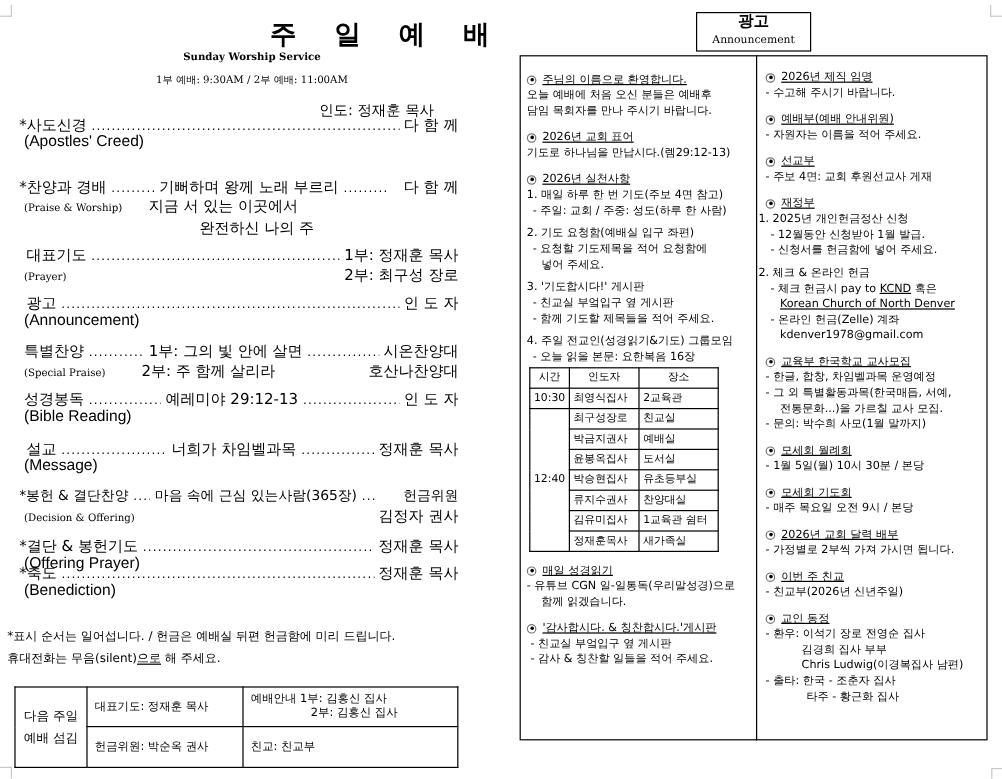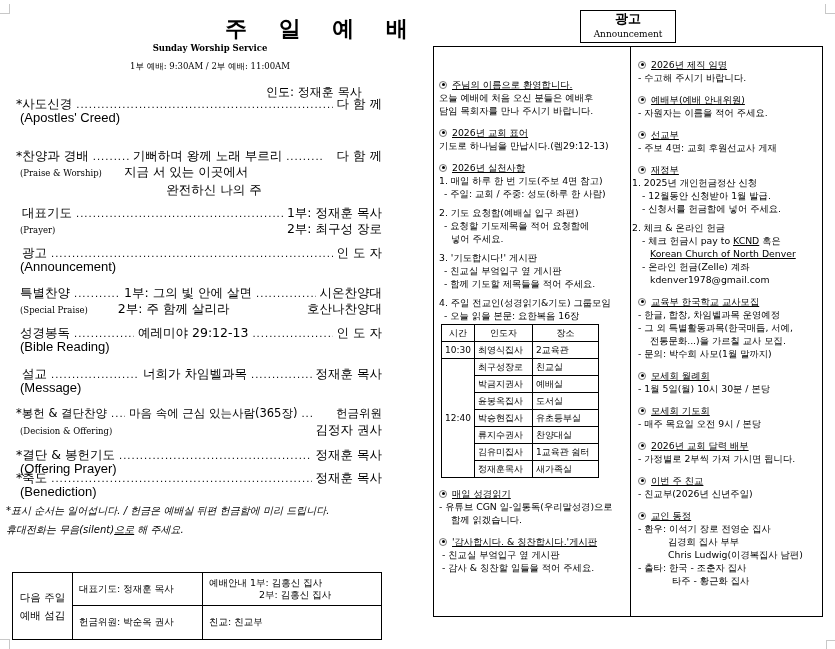--- a/index.html
+++ b/index.html
@@ -23,37 +23,37 @@
   .item .row { display: flex; align-items: baseline; font-size: 12.5px; white-space: nowrap; height: 16px; }
   .item .row .k { }
   .item .row .dots { flex: 1; overflow: hidden; margin: 0 4px; letter-spacing: 1px; font-size: 10px; }
   .item .row .dots::before { content: "......................................................................................................................................................"; }
   .item .row .mid { }
   .item .row .v { text-align: right; }
   .item .en { font-size: 13px; font-family: Liberation Sans, sans-serif; margin-left: 4px; height: 12px; line-height: 12px; }
   .item .sub { display: flex; font-size: 12.5px; white-space: nowrap; align-items: baseline; }
   .item .sub .en2 { font-size: 8.5px; font-family: "DejaVu Serif", serif; margin-left: 4px; }
 
-  .note { position: absolute; left: 6px; top: 501px; font-size: 10px; line-height: 19px; width: 410px; font-style: italic; }
+  .note { position: absolute; left: 6px; top: 521px; font-size: 10px; line-height: 19px; width: 410px; }
   .note .u { text-decoration: underline; }
 
   table.next { position: absolute; left: 12px; top: 572px; width: 370px; border-collapse: collapse; font-size: 9.5px; }
   table.next td { border: 1px solid #000; padding: 2px 6px; vertical-align: middle; }
   table.next td.hd { width: 60px; text-align: center; font-size: 10.5px; line-height: 18px; }
   table.next td.c1 { width: 130px; height: 33px; }
 
   
   .ann-title { position: absolute; left: 580px; top: 10px; width: 96px; height: 33px; border: 1px solid #000; text-align: center; }
   .ann-title .ko { font-size: 13px; font-weight: bold; line-height: 16px; }
   .ann-title .en { font-size: 9px; font-family: "DejaVu Serif", serif; line-height: 14px; }
 
   .ann-box { position: absolute; left: 433px; top: 46px; width: 390px; height: 571px; border: 1px solid #000; }
   .ann-div { position: absolute; left: 630px; top: 46px; width: 1px; height: 571px; background: #000; }
   .col { position: absolute; font-size: 9.3px; line-height: 13px; }
-  .colA { left: 439px; top: 78px; width: 188px; }
+  .colA { left: 439px; top: 60px; width: 188px; }
   .colB { left: 638px; top: 58px; width: 184px; }
   .sec { margin-bottom: 9px; }
   .hdg { display: flex; align-items: center; }
   .hdg .bul { width: 8px; height: 8px; border: 1px solid #777; border-radius: 50%; position: relative; margin-right: 5px; flex: none; }
   .hdg .bul::after { content: ""; position: absolute; left: 1.5px; top: 1.5px; width: 3px; height: 3px; background: #000; border-radius: 50%; }
   .hdg .t { text-decoration: underline; }
   .ln { white-space: nowrap; }
   .ind { padding-left: 12px; }
 
   table.grp { border-collapse: collapse; font-size: 9px; margin-top: 2px; margin-left: 2px; }

